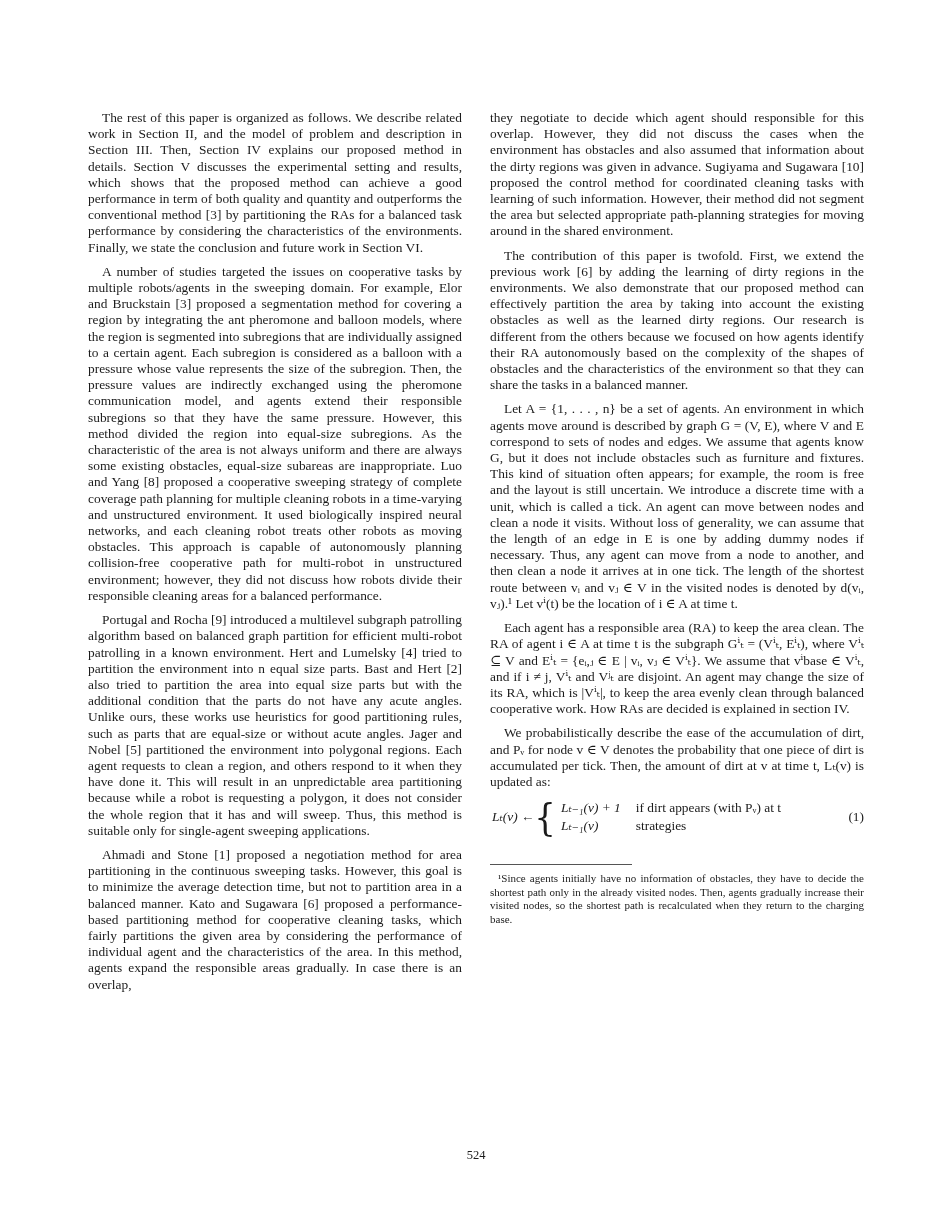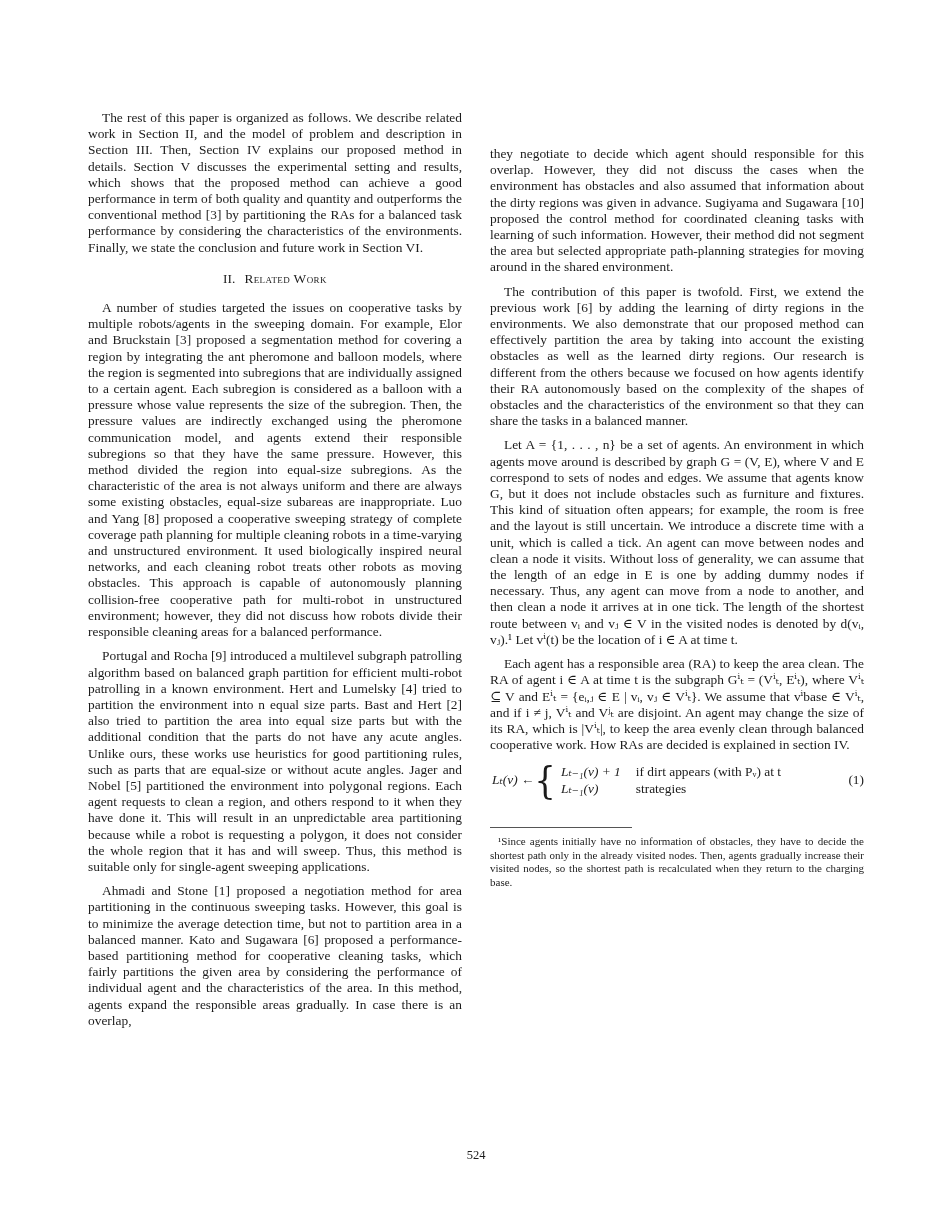--- a/index.html
+++ b/index.html
@@ -22,21 +22,21 @@
     justify-content: space-between;
   }
   .col {
     width: 374px;
     font-size: 13.4px;
     line-height: 16.2px;
     text-align: justify;
   }
   p { margin: 0 0 8px 0; }
   p.indent { text-indent: 14px; }
-  p.noindent { text-indent: 0; margin-top: 36px; }
+  p.noindent { text-indent: 0; }
   .section-heading {
     text-align: center;
     font-weight: 400;
     font-size: 13.4px;
     margin: 15px 0 13px 0;
     text-indent: 0;
   }
   .section-heading .sc {
     font-variant: small-caps;
     letter-spacing: 0.4px;
@@ -97,35 +97,35 @@
   }
 </style>
 </head>
 <body>
 
 <div class="content">
 
   <div class="col">
     <p class="indent">The rest of this paper is organized as follows. We describe related work in Section II, and the model of problem and description in Section III. Then, Section IV explains our proposed method in details. Section V discusses the experimental setting and results, which shows that the proposed method can achieve a good performance in term of both quality and quantity and outperforms the conventional method [3] by partitioning the RAs for a balanced task performance by considering the characteristics of the environments. Finally, we state the conclusion and future work in Section VI.</p>
 
-    <h2 class="section-heading"><span>II.</span><span class="sc">Related Work</span></h2>
 
     <p class="indent">A number of studies targeted the issues on cooperative tasks by multiple robots/agents in the sweeping domain. For example, Elor and Bruckstain [3] proposed a segmentation method for covering a region by integrating the ant pheromone and balloon models, where the region is segmented into subregions that are individually assigned to a certain agent. Each subregion is considered as a balloon with a pressure whose value represents the size of the subregion. Then, the pressure values are indirectly exchanged using the pheromone communication model, and agents extend their responsible subregions so that they have the same pressure. However, this method divided the region into equal-size subregions. As the characteristic of the area is not always uniform and there are always some existing obstacles, equal-size subareas are inappropriate. Luo and Yang [8] proposed a cooperative sweeping strategy of complete coverage path planning for multiple cleaning robots in a time-varying and unstructured environment. It used biologically inspired neural networks, and each cleaning robot treats other robots as moving obstacles. This approach is capable of autonomously planning collision-free cooperative path for multi-robot in unstructured environment; however, they did not discuss how robots divide their responsible cleaning areas for a balanced performance.</p>
     <p class="indent">Portugal and Rocha [9] introduced a multilevel subgraph patrolling algorithm based on balanced graph partition for efficient multi-robot patrolling in a known environment. Hert and Lumelsky [4] tried to partition the environment into n equal size parts. Bast and Hert [2] also tried to partition the area into equal size parts but with the additional condition that the parts do not have any acute angles. Unlike ours, these works use heuristics for good partitioning rules, such as parts that are equal-size or without acute angles. Jager and Nobel [5] partitioned the environment into polygonal regions. Each agent requests to clean a region, and others respond to it when they have done it. This will result in an unpredictable area partitioning because while a robot is requesting a polygon, it does not consider the whole region that it has and will sweep. Thus, this method is suitable only for single-agent sweeping applications.</p>
     <p class="indent">Ahmadi and Stone [1] proposed a negotiation method for area partitioning in the continuous sweeping tasks. However, this goal is to minimize the average detection time, but not to partition area in a balanced manner. Kato and Sugawara [6] proposed a performance-based partitioning method for cooperative cleaning tasks, which fairly partitions the given area by considering the performance of individual agent and the characteristics of the area. In this method, agents expand the responsible areas gradually. In case there is an overlap,</p>
   </div>
 
   <div class="col">
     <p class="noindent">they negotiate to decide which agent should responsible for this overlap. However, they did not discuss the cases when the environment has obstacles and also assumed that information about the dirty regions was given in advance. Sugiyama and Sugawara [10] proposed the control method for coordinated cleaning tasks with learning of such information. However, their method did not segment the area but selected appropriate path-planning strategies for moving around in the shared environment.</p>
     <p class="indent">The contribution of this paper is twofold. First, we extend the previous work [6] by adding the learning of dirty regions in the environments. We also demonstrate that our proposed method can effectively partition the area by taking into account the existing obstacles as well as the learned dirty regions. Our research is different from the others because we focused on how agents identify their RA autonomously based on the complexity of the shapes of obstacles and the characteristics of the environment so that they can share the tasks in a balanced manner.</p>
 
 
     <p class="indent">Let A = {1, . . . , n} be a set of agents. An environment in which agents move around is described by graph G = (V, E), where V and E correspond to sets of nodes and edges. We assume that agents know G, but it does not include obstacles such as furniture and fixtures. This kind of situation often appears; for example, the room is free and the layout is still uncertain. We introduce a discrete time with a unit, which is called a tick. An agent can move between nodes and clean a node it visits. Without loss of generality, we can assume that the length of an edge in E is one by adding dummy nodes if necessary. Thus, any agent can move from a node to another, and then clean a node it arrives at in one tick. The length of the shortest route between vᵢ and vⱼ ∈ V in the visited nodes is denoted by d(vᵢ, vⱼ).¹ Let vⁱ(t) be the location of i ∈ A at time t.</p>
     <p class="indent">Each agent has a responsible area (RA) to keep the area clean. The RA of agent i ∈ A at time t is the subgraph Gⁱₜ = (Vⁱₜ, Eⁱₜ), where Vⁱₜ ⊆ V and Eⁱₜ = {eᵢ,ⱼ ∈ E | vᵢ, vⱼ ∈ Vⁱₜ}. We assume that vⁱbase ∈ Vⁱₜ, and if i ≠ j, Vⁱₜ and Vʲₜ are disjoint. An agent may change the size of its RA, which is |Vⁱₜ|, to keep the area evenly clean through balanced cooperative work. How RAs are decided is explained in section IV.</p>
 
+    <p class="indent">We probabilistically describe the ease of the accumulation of dirt, and Pᵥ for node v ∈ V denotes the probability that one piece of dirt is accumulated per tick. Then, the amount of dirt at v at time t, Lₜ(v) is updated as:</p>
 
     <div class="equation">
       <span class="eq-lhs">Lₜ(v) ←</span>
       <span class="brace">{</span>
       <span class="cases">
         <span class="case-expr">Lₜ₋₁(v) + 1</span>
         <span class="cond">if dirt appears (with Pᵥ) at t</span>
         <span class="case-expr">Lₜ₋₁(v)</span>
         <span class="cond">strategies</span>
       </span>

